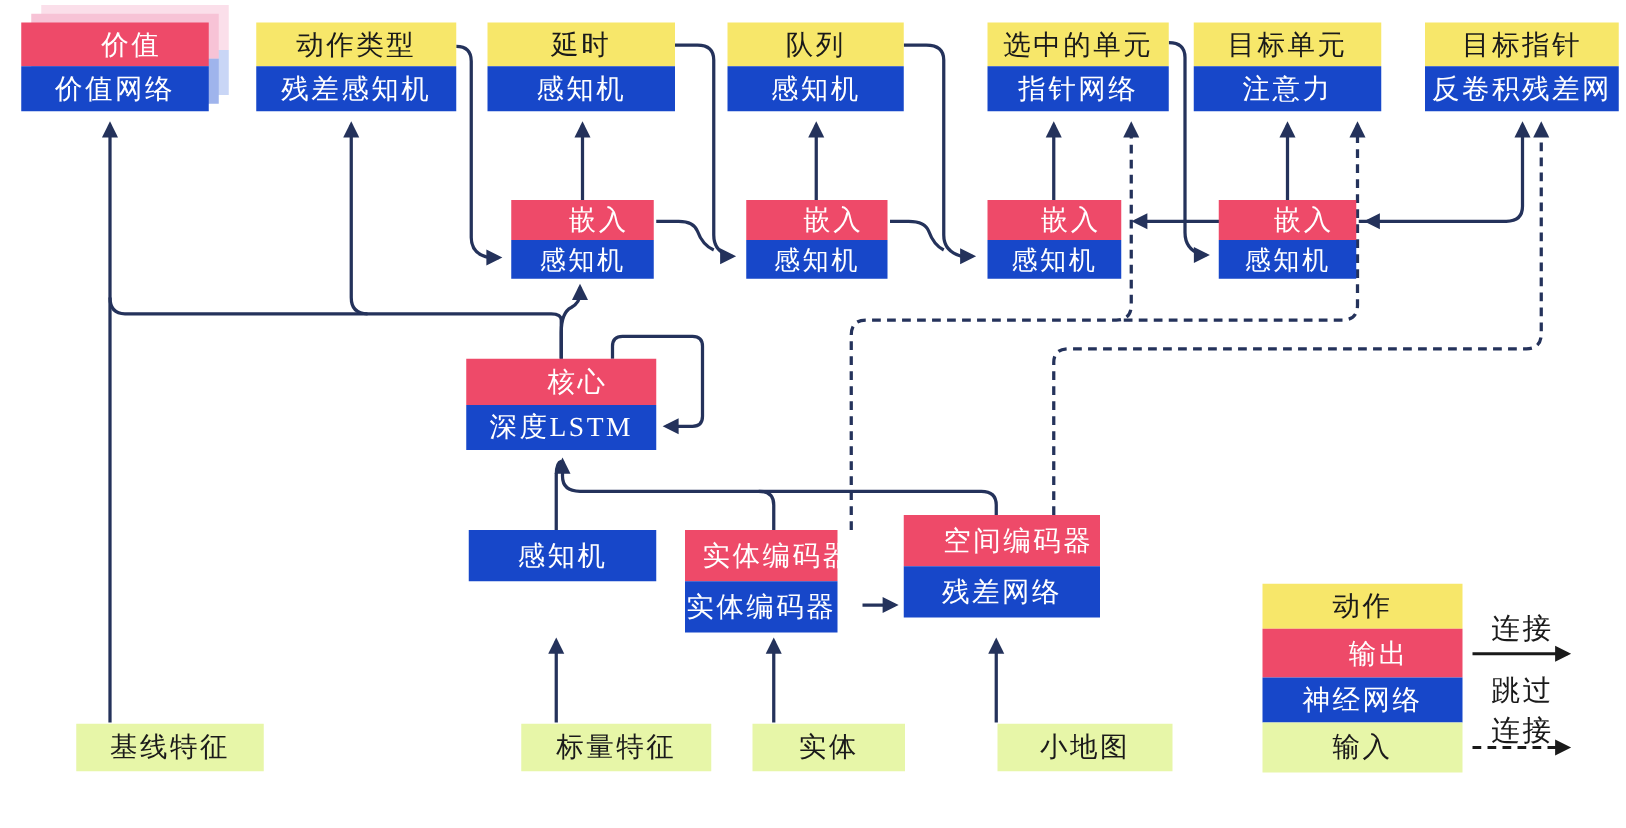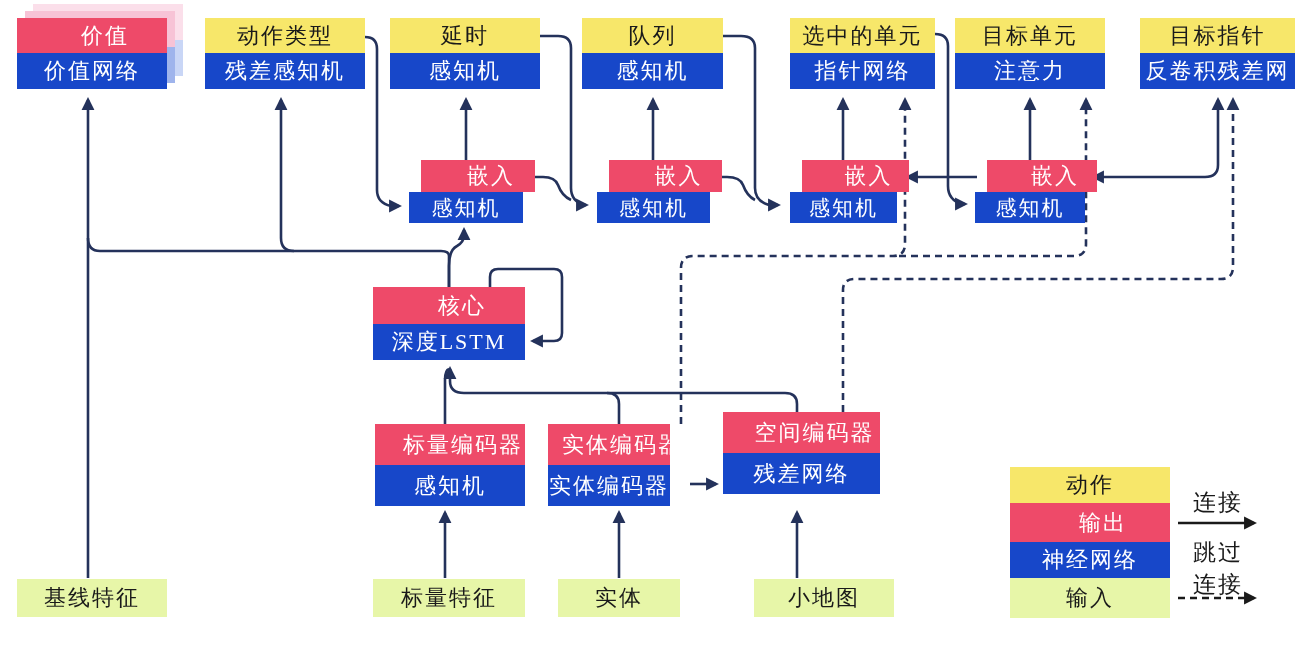--- a/index.html
+++ b/index.html
@@ -14,23 +14,23 @@
   .action{background:#F7E76A;color:#1a1a1a;}
   .output{background:#EE4A69;color:#ffffff;padding-left:26px;}
   .network{background:#1747C9;color:#ffffff;}
   .input{background:#E7F6A8;color:#1a1a1a;}
   .shadow{position:absolute;z-index:0;}
   .sh-pink1{background:#F7C3D6;}
   .sh-pink2{background:#FBDFEA;}
   .sh-blue1{background:#9FB4EC;}
   .sh-blue2{background:#C9D6F6;}
   .h35{height:35px;} .h36{height:36px;}
-  .h32{height:32px;margin-left:12px;} .h31{height:31px;font-size:21px;}
+  .h32{height:32px;} .h31{height:31px;font-size:21px;}
   .h37{height:37px;} .h41{height:41px;}
-  .h38{height:38px;}
+  .h38{height:38px;margin-left:44px;}
   .legend-row{font-size:22px;}
   .arrow-label{position:absolute;z-index:2;font-size:23px;color:#1a1a1a;letter-spacing:2px;
                width:110px;text-align:center;}
 </style>
 </head>
 <body>
 
 <div id="canvas">
 
   <svg class="edges" width="1301" height="662">
@@ -160,21 +160,20 @@
     <div class="row output h32">嵌入</div>
     <div class="row network h31">感知机</div>
   </div>
 
   <div class="node" style="left:373px;top:287px;width:152px;">
     <div class="row output h37">核心</div>
     <div class="row network h36">深度LSTM</div>
   </div>
 
   <div class="node" style="left:375px;top:424px;width:150px;">
-    <div class="row output h41">标量编码器</div>
     <div class="row network h41">感知机</div>
   </div>
 
   <div class="node" style="left:548px;top:424px;width:122px;">
     <div class="row output h41">实体编码器</div>
     <div class="row network h41">实体编码器</div>
   </div>
 
   <div class="node" style="left:723px;top:412px;width:157px;">
     <div class="row output h41">空间编码器</div>

